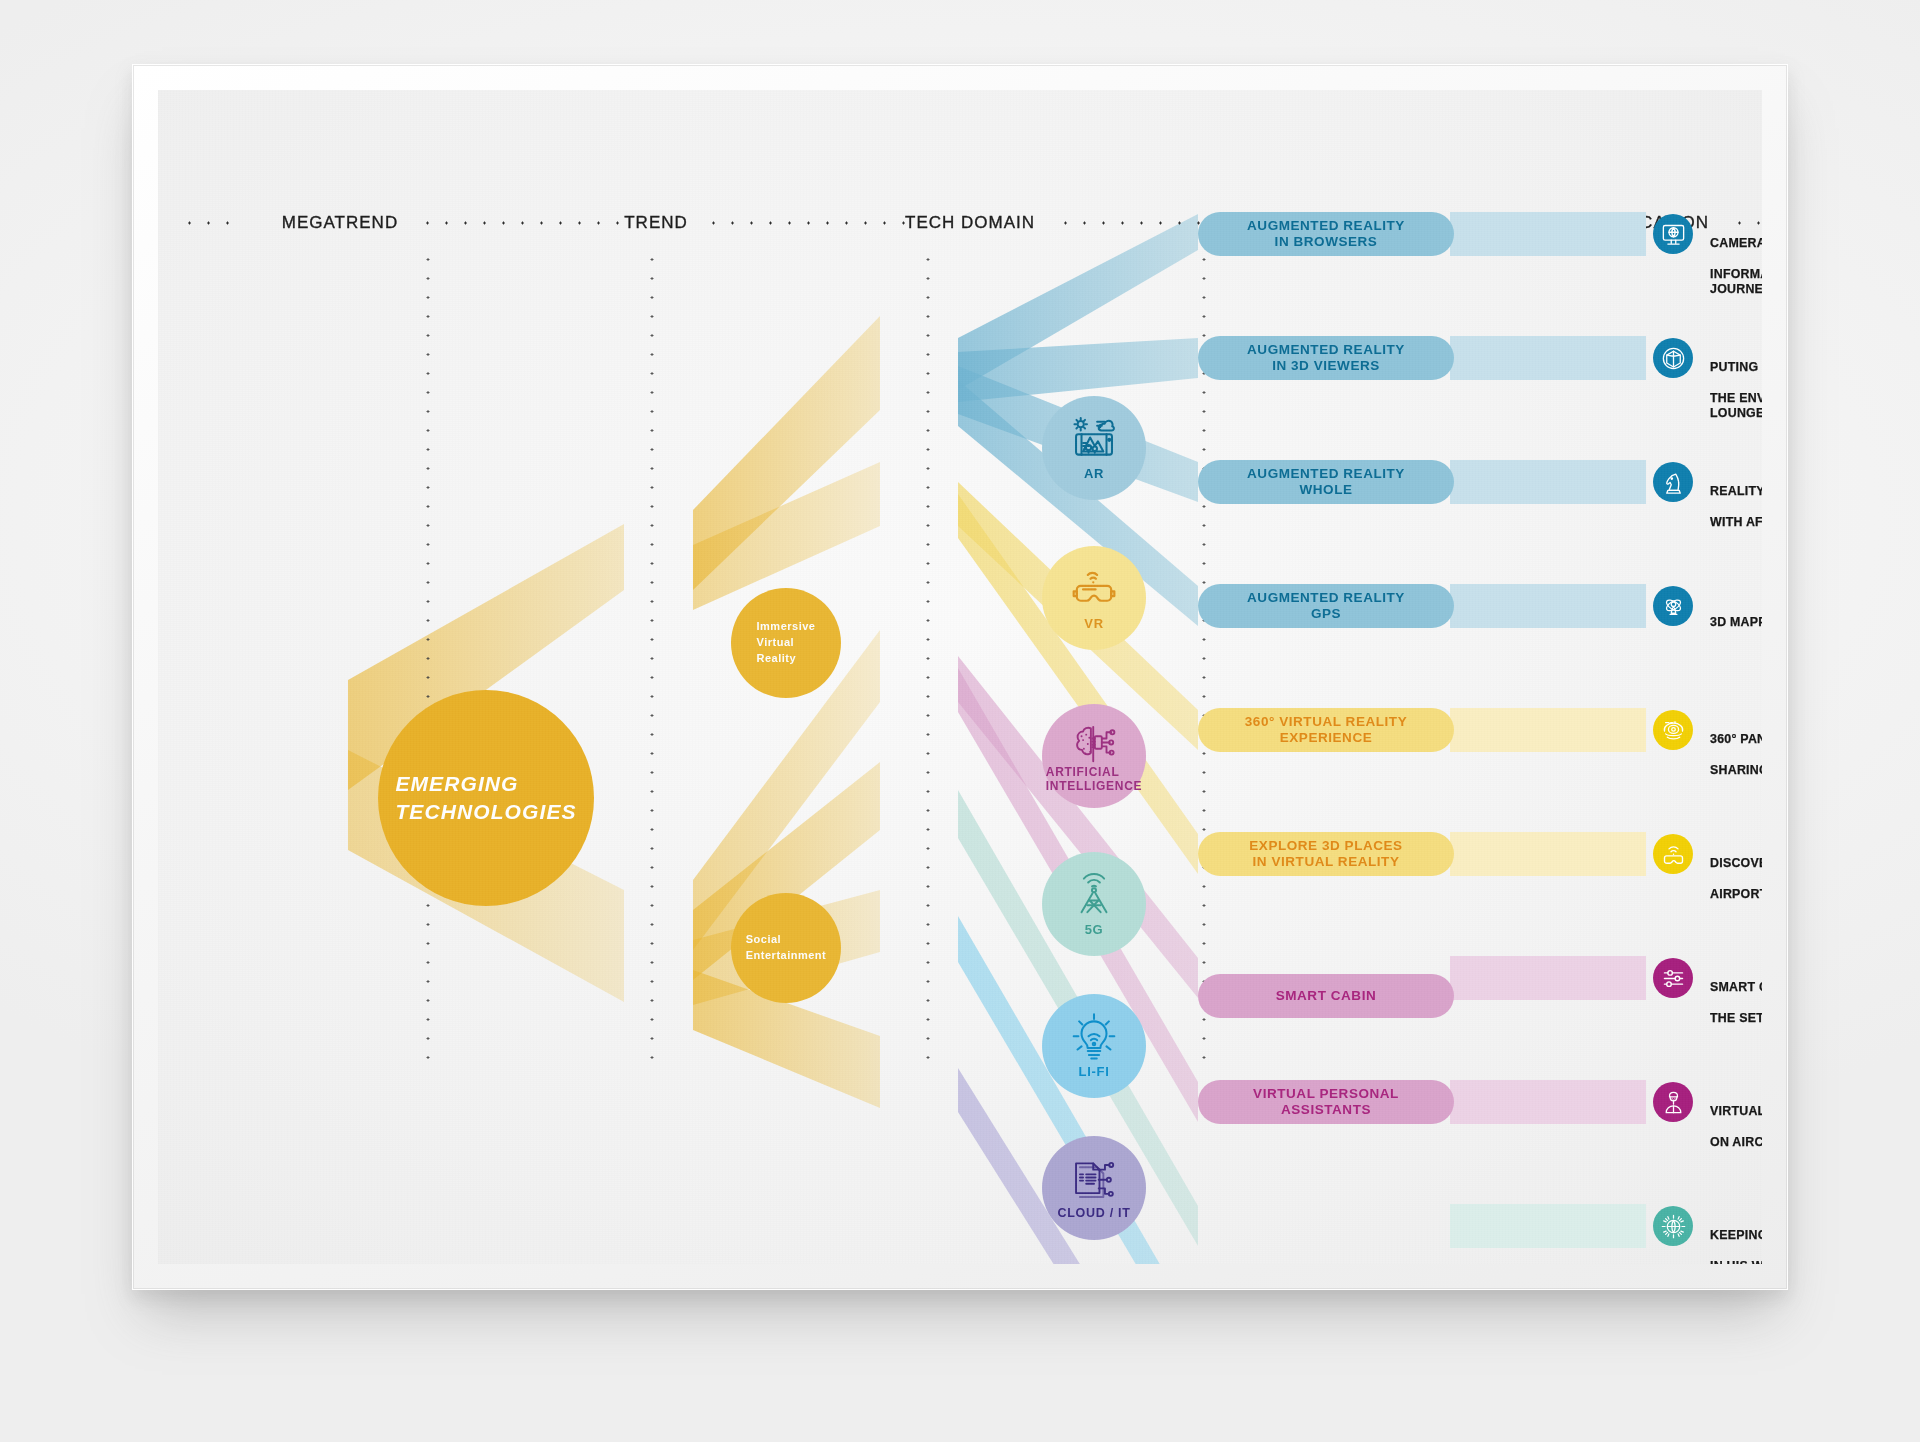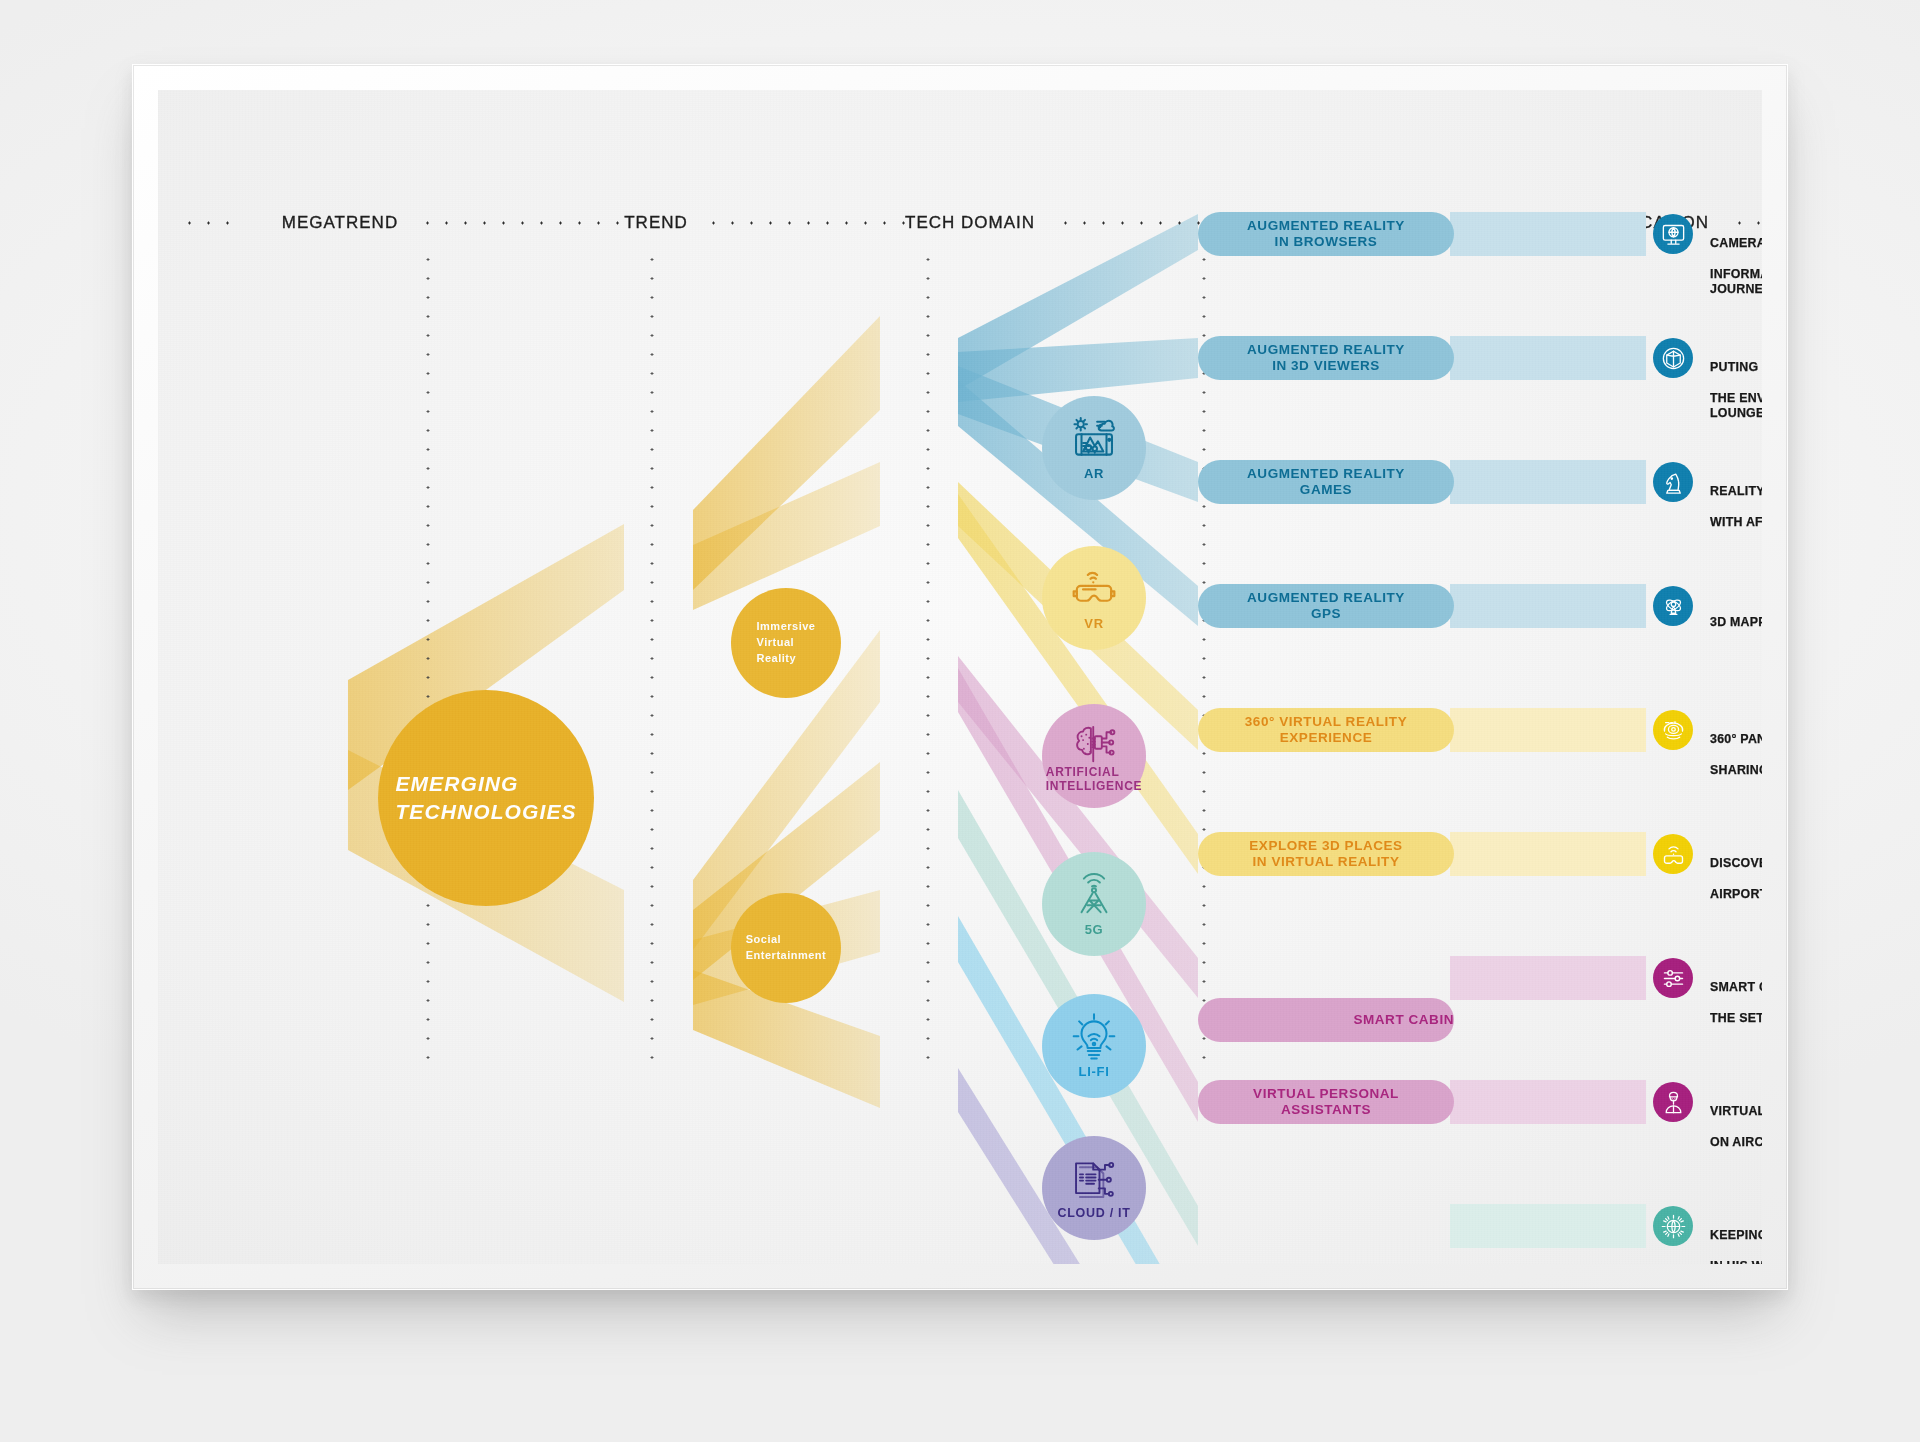--- a/index.html
+++ b/index.html
@@ -356,42 +356,42 @@
       </div>
       <div class="pill" style="left:1040px;top:246px;width:256px;background:#8fc4d9;">
         <span style="color:#0b6c94;">
           <span>AUGMENTED REALITY</span><br>
           <span>IN 3D VIEWERS</span>
         </span>
       </div>
       <div class="pill" style="left:1040px;top:370px;width:256px;background:#8fc4d9;">
         <span style="color:#0b6c94;">
           <span>AUGMENTED REALITY</span><br>
-          <span>GAMES</span>
+          <span>WHOLE</span>
         </span>
       </div>
       <div class="pill" style="left:1040px;top:494px;width:256px;background:#8fc4d9;">
         <span style="color:#0b6c94;">
           <span>AUGMENTED REALITY</span><br>
           <span>GPS</span>
         </span>
       </div>
       <div class="pill" style="left:1040px;top:618px;width:256px;background:#f5dd7f;">
         <span style="color:#e08a18;">
           <span>360° VIRTUAL REALITY</span><br>
           <span>EXPERIENCE</span>
         </span>
       </div>
       <div class="pill" style="left:1040px;top:742px;width:256px;background:#f5dd7f;">
         <span style="color:#e08a18;">
           <span>EXPLORE 3D PLACES</span><br>
           <span>IN VIRTUAL REALITY</span>
         </span>
       </div>
-      <div class="pill" style="left:1040px;top:908px;width:256px;background:#d9a3cb;justify-content:flex-end;">
+      <div class="pill" style="left:1040px;top:884px;width:256px;background:#d9a3cb;">
         <span style="color:#a8247e;">SMART CABIN</span>
       </div>
       <div class="pill" style="left:1040px;top:990px;width:256px;background:#d9a3cb;">
         <span style="color:#a8247e;">
           <span>VIRTUAL PERSONAL</span><br>
           <span>ASSISTANTS</span>
         </span>
       </div>
       <div class="pill" style="left:1040px;top:1178px;width:256px;background:#b8ddd6;font-style:italic;">
         <span style="color:#49a396;">CONNECTIVITY</span>

